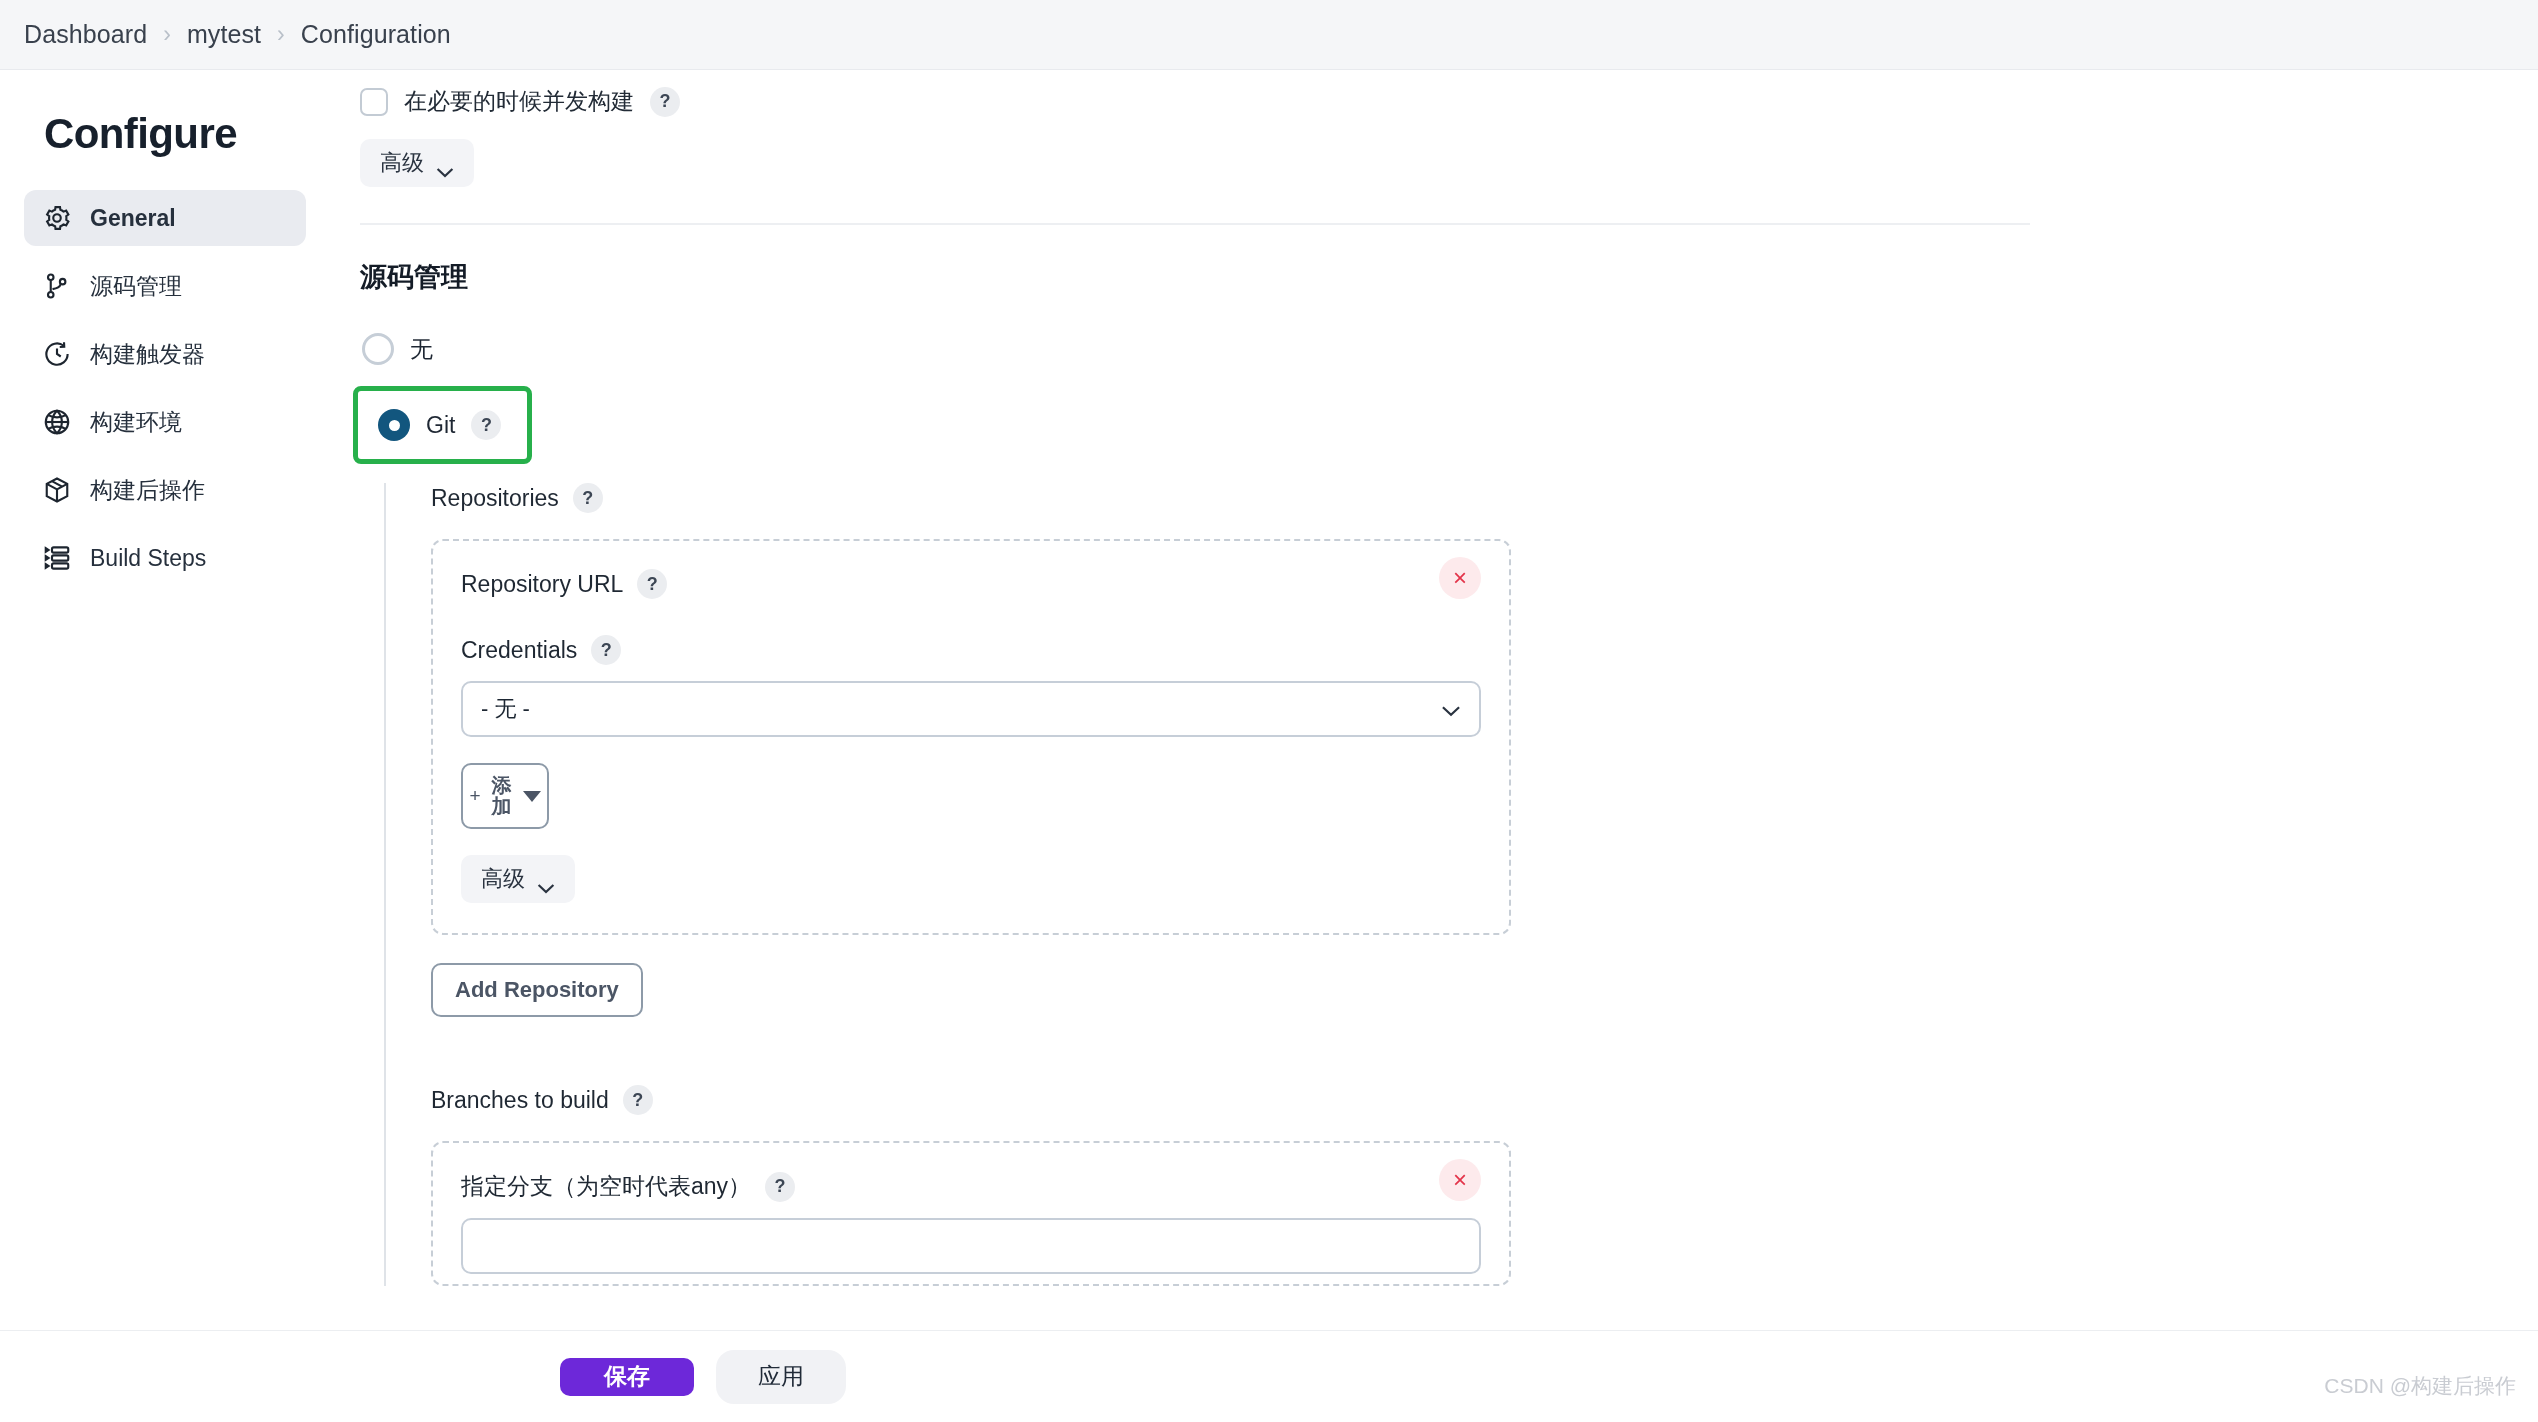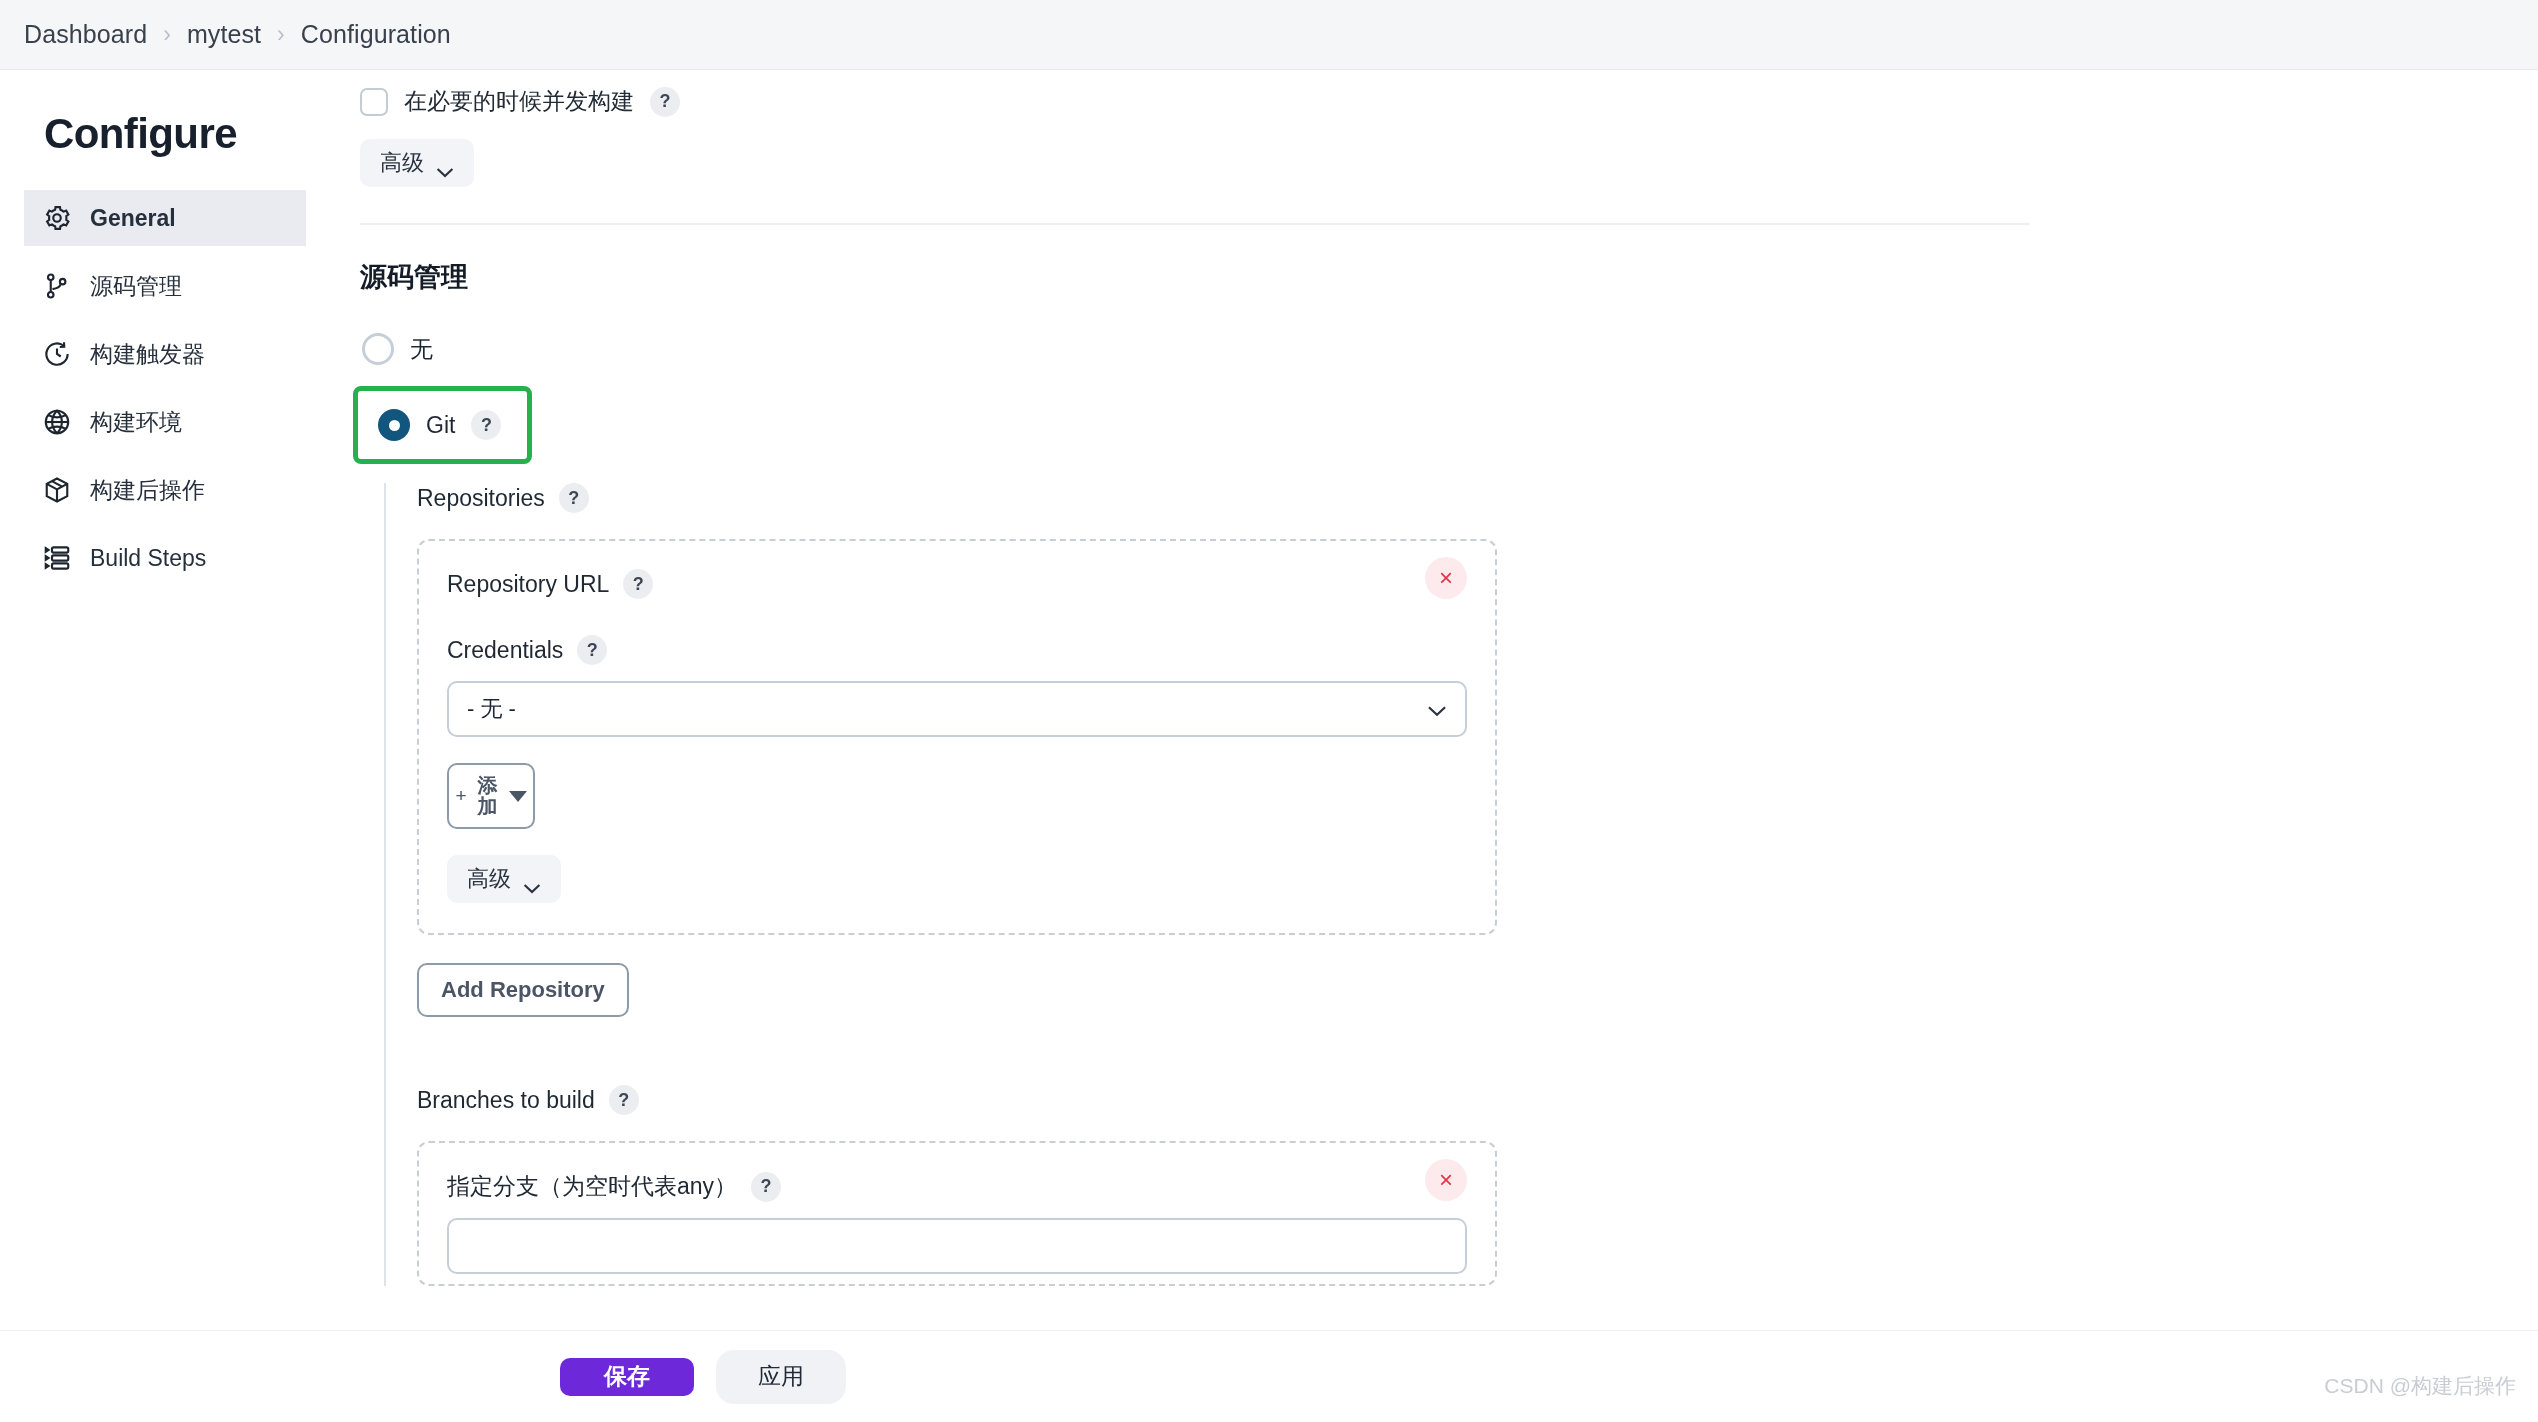--- a/index.html
+++ b/index.html
@@ -44,21 +44,21 @@
     letter-spacing: -0.6px;
     color: #17202c;
     margin: 12px 0 32px 20px;
   }
   .nav-item {
     display: flex;
     align-items: center;
     gap: 18px;
     height: 56px;
     padding: 13px 18px;
-    border-radius: 0;
+    border-radius: 12px;
     margin-bottom: 12px;
     cursor: pointer;
   }
   .nav-item.active { background: #e9ebf0; }
   .nav-item .nav-label { font-size: 23px; color: #26303d; }
   .nav-item.active .nav-label { font-weight: 700; }
   .nav-icon { width: 30px; height: 30px; display: block; flex: 0 0 30px; }
 
   
   .main {
@@ -144,21 +144,21 @@
     margin: 22px 0 0 12px;
     padding: 14px 24px 14px 18px;
     background: #fff;
   }
   .git-row-wrap .radio-row { margin: 0; }
 
   
   .nested {
     margin: 24px 0 0 38px;
     border-left: 2px solid #dfe3e8;
-    padding: 0 0 0 31px;
+    padding: 0 0 0 45px;
     position: relative;
   }
   .field-label {
     display: flex; align-items: center; gap: 14px;
     font-size: 23px; color: #1f2833;
   }
 
   .dashed-box {
     border: 2px dashed #c7ced6;
     border-radius: 12px;

